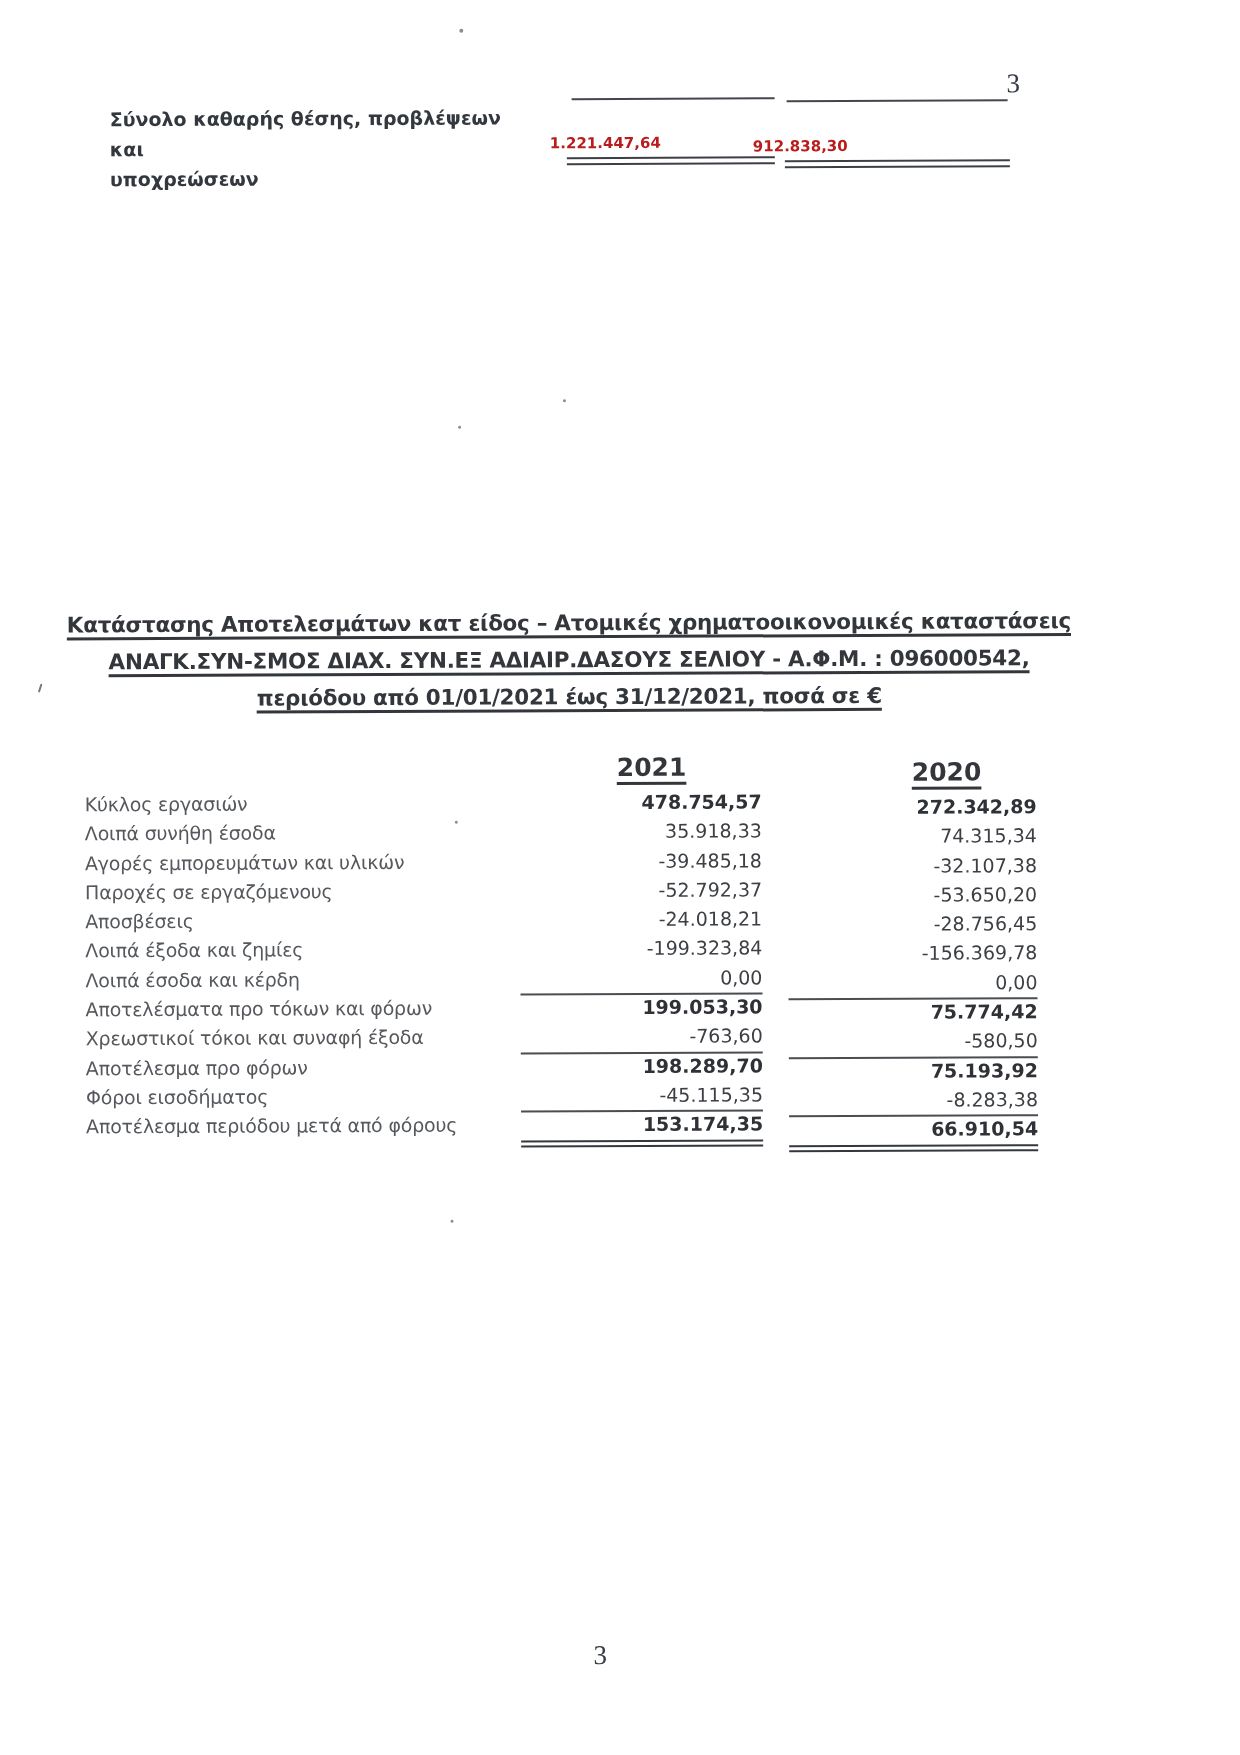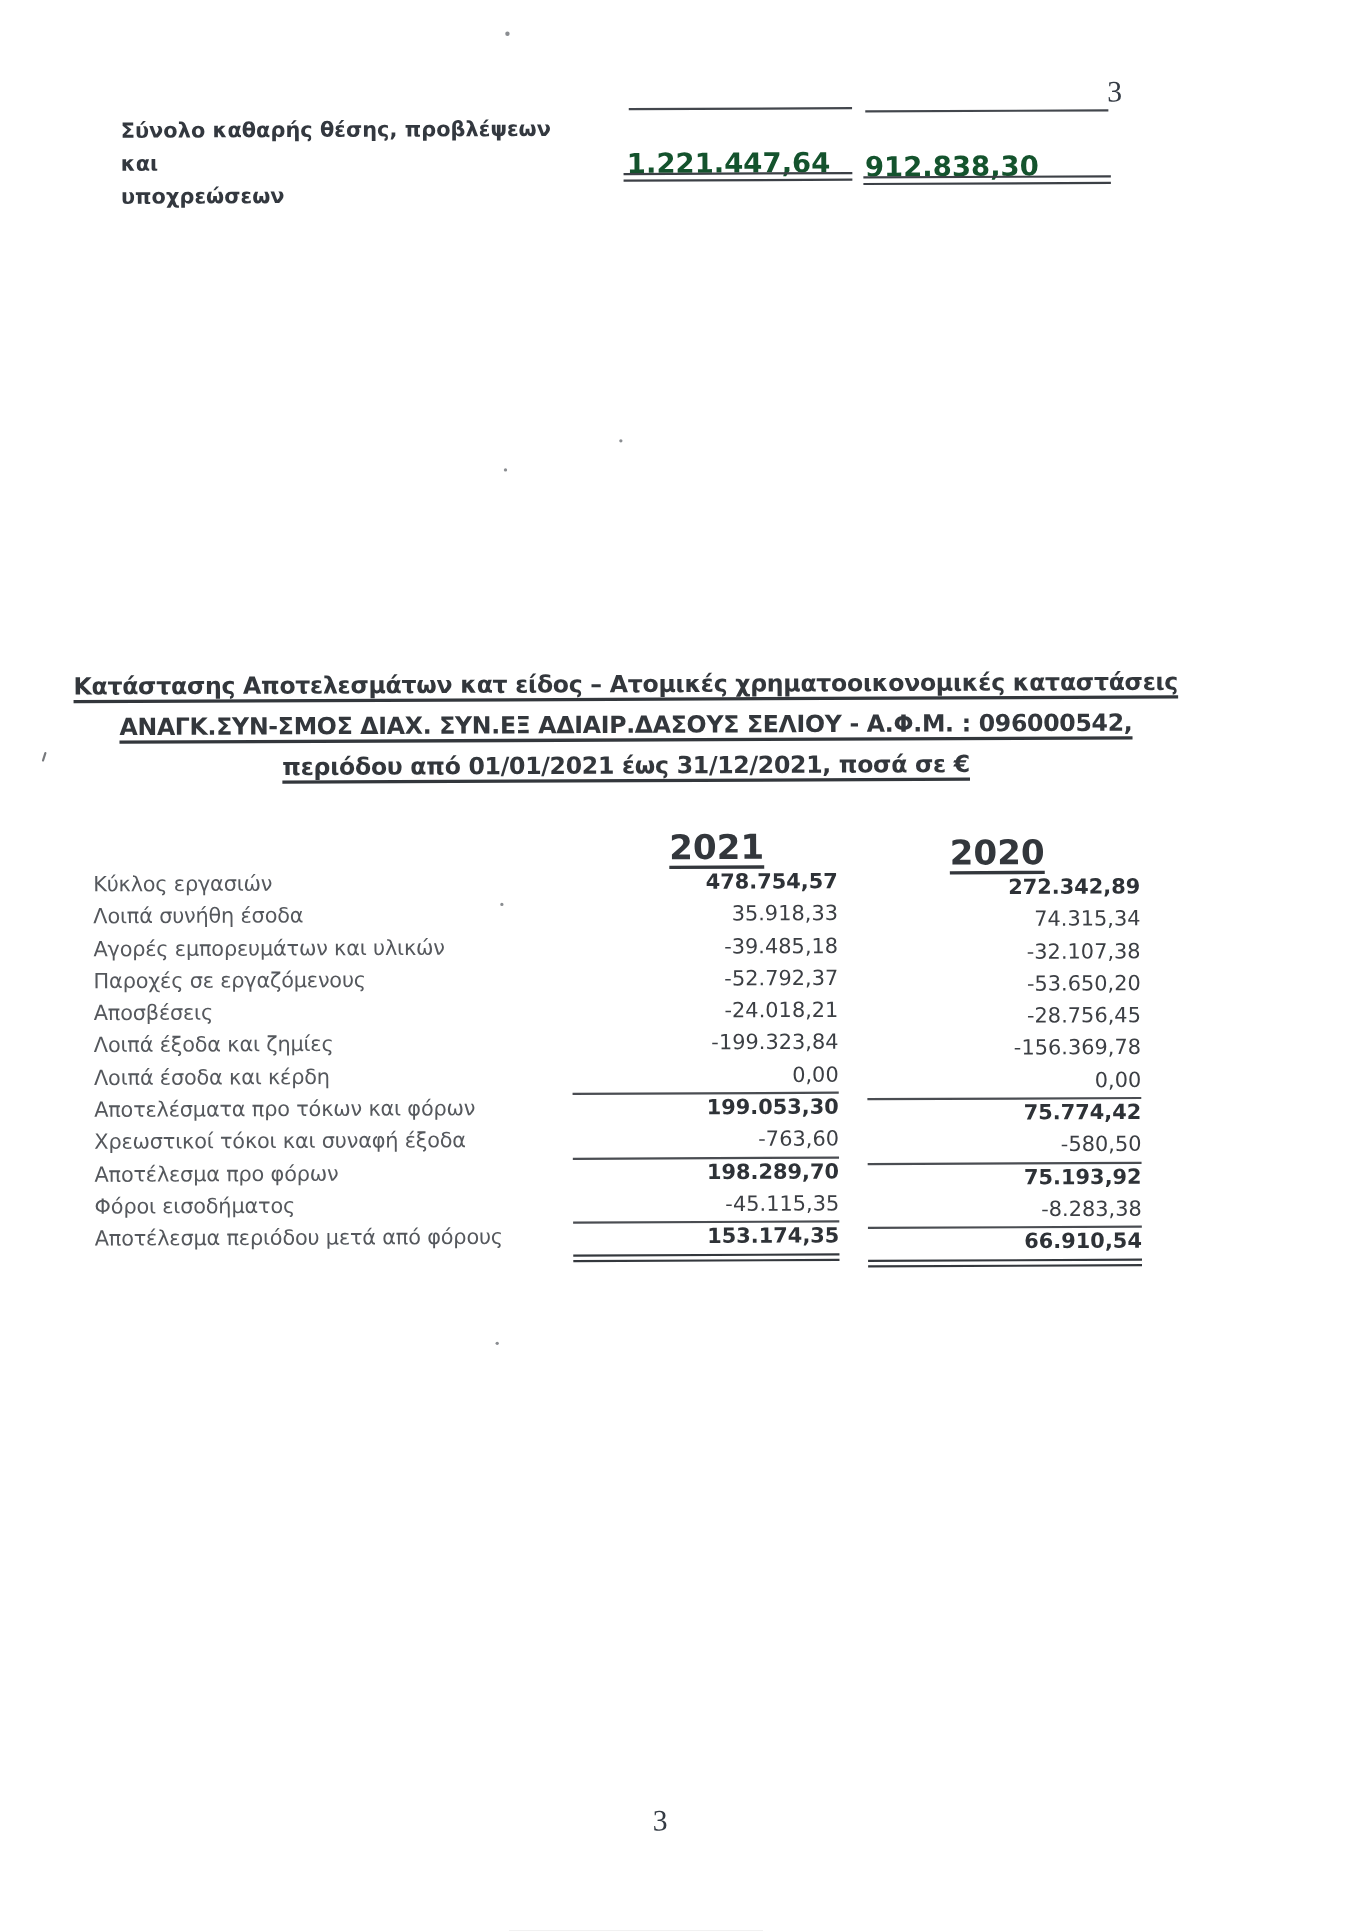--- a/index.html
+++ b/index.html
@@ -20,40 +20,40 @@
   
   .totals-label { position:absolute; left:113px; top:102px; width:420px;
                   font-weight:bold; font-size:19px; line-height:30px; color:#33383f; }
   .hr  { position:absolute; height:2px; background:#43474d; }
   #hr-a1 { left:575px; top:98px;  width:203px; }
   #hr-a2 { left:790px; top:101px; width:221px; }
   .dhr { position:absolute; height:4px; border-top:2px solid #3c4046;
          border-bottom:2px solid #3c4046; }
   #hr-b1 { left:570px; top:157px; width:208px; }
   #hr-b2 { left:788px; top:161px; width:225px; }
-  .tot-val { position:absolute; width:225px; text-align:center;
-             font-weight:bold; font-size:25px; color:#14532d; }
+  .tot-val { position:absolute; width:225px; text-align:left;
+             font-weight:bold; font-size:15px; color:#b91c1c; }
   #tot-v1 { left:553px; top:134px; }
   #tot-v2 { left:756px; top:138px; }
 
   
   .title-block { position:absolute; left:60px; top:610px; width:1020px;
                  text-align:center; font-weight:bold; color:#33373c; }
   .title-line { font-size:21.5px; line-height:26px; margin-bottom:11px;
                 letter-spacing:-0.3px;
                 text-decoration:underline; text-decoration-thickness:2.5px;
                 text-underline-offset:5px; }
 
   
   .col-head { position:absolute; width:110px; text-align:center;
-              font-size:31px; font-weight:bold; color:#33373c;
+              font-size:25px; font-weight:bold; color:#33373c;
               text-decoration:underline; text-decoration-thickness:2.5px;
               text-underline-offset:6px; }
   #head-2021 { left:597px; top:753px; }
-  #head-2020 { left:852px; top:759px; }
+  #head-2020 { left:892px; top:759px; }
 
   #rows { position:absolute; left:85px; top:788px; width:952px; }
   .trow  { display:flex; height:29.3px; font-size:19px; }
   .tlabel { width:435px; line-height:29.3px; color:#55585d;
             white-space:nowrap; letter-spacing:-0.2px; }
   .tval  { text-align:right; line-height:29.3px; height:29.3px;
            color:#3c3f44; white-space:nowrap; }
   .v1 { width:242px; }
   .v2 { width:249px; margin-left:26px; transform:translateY(6px); }
   .trow.bold .tval { font-weight:bold; color:#2e3237; }

